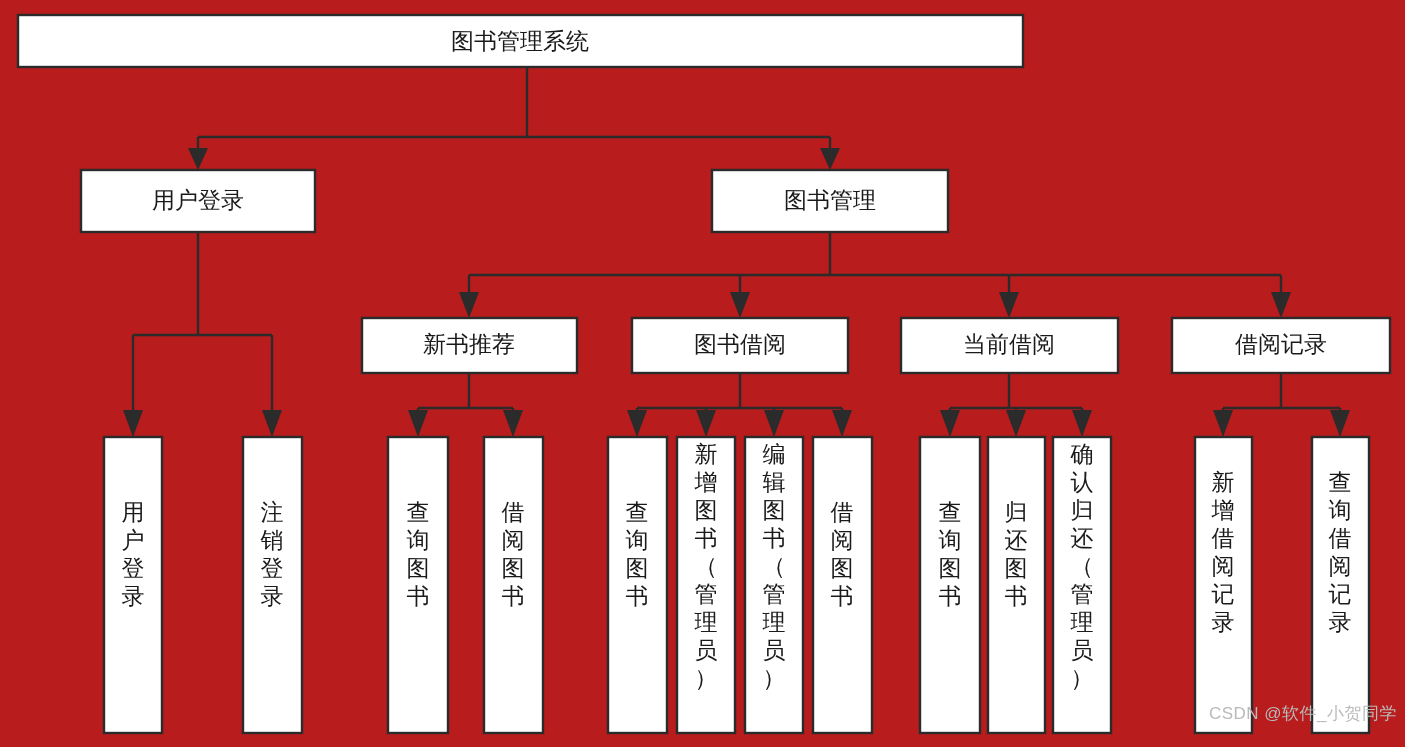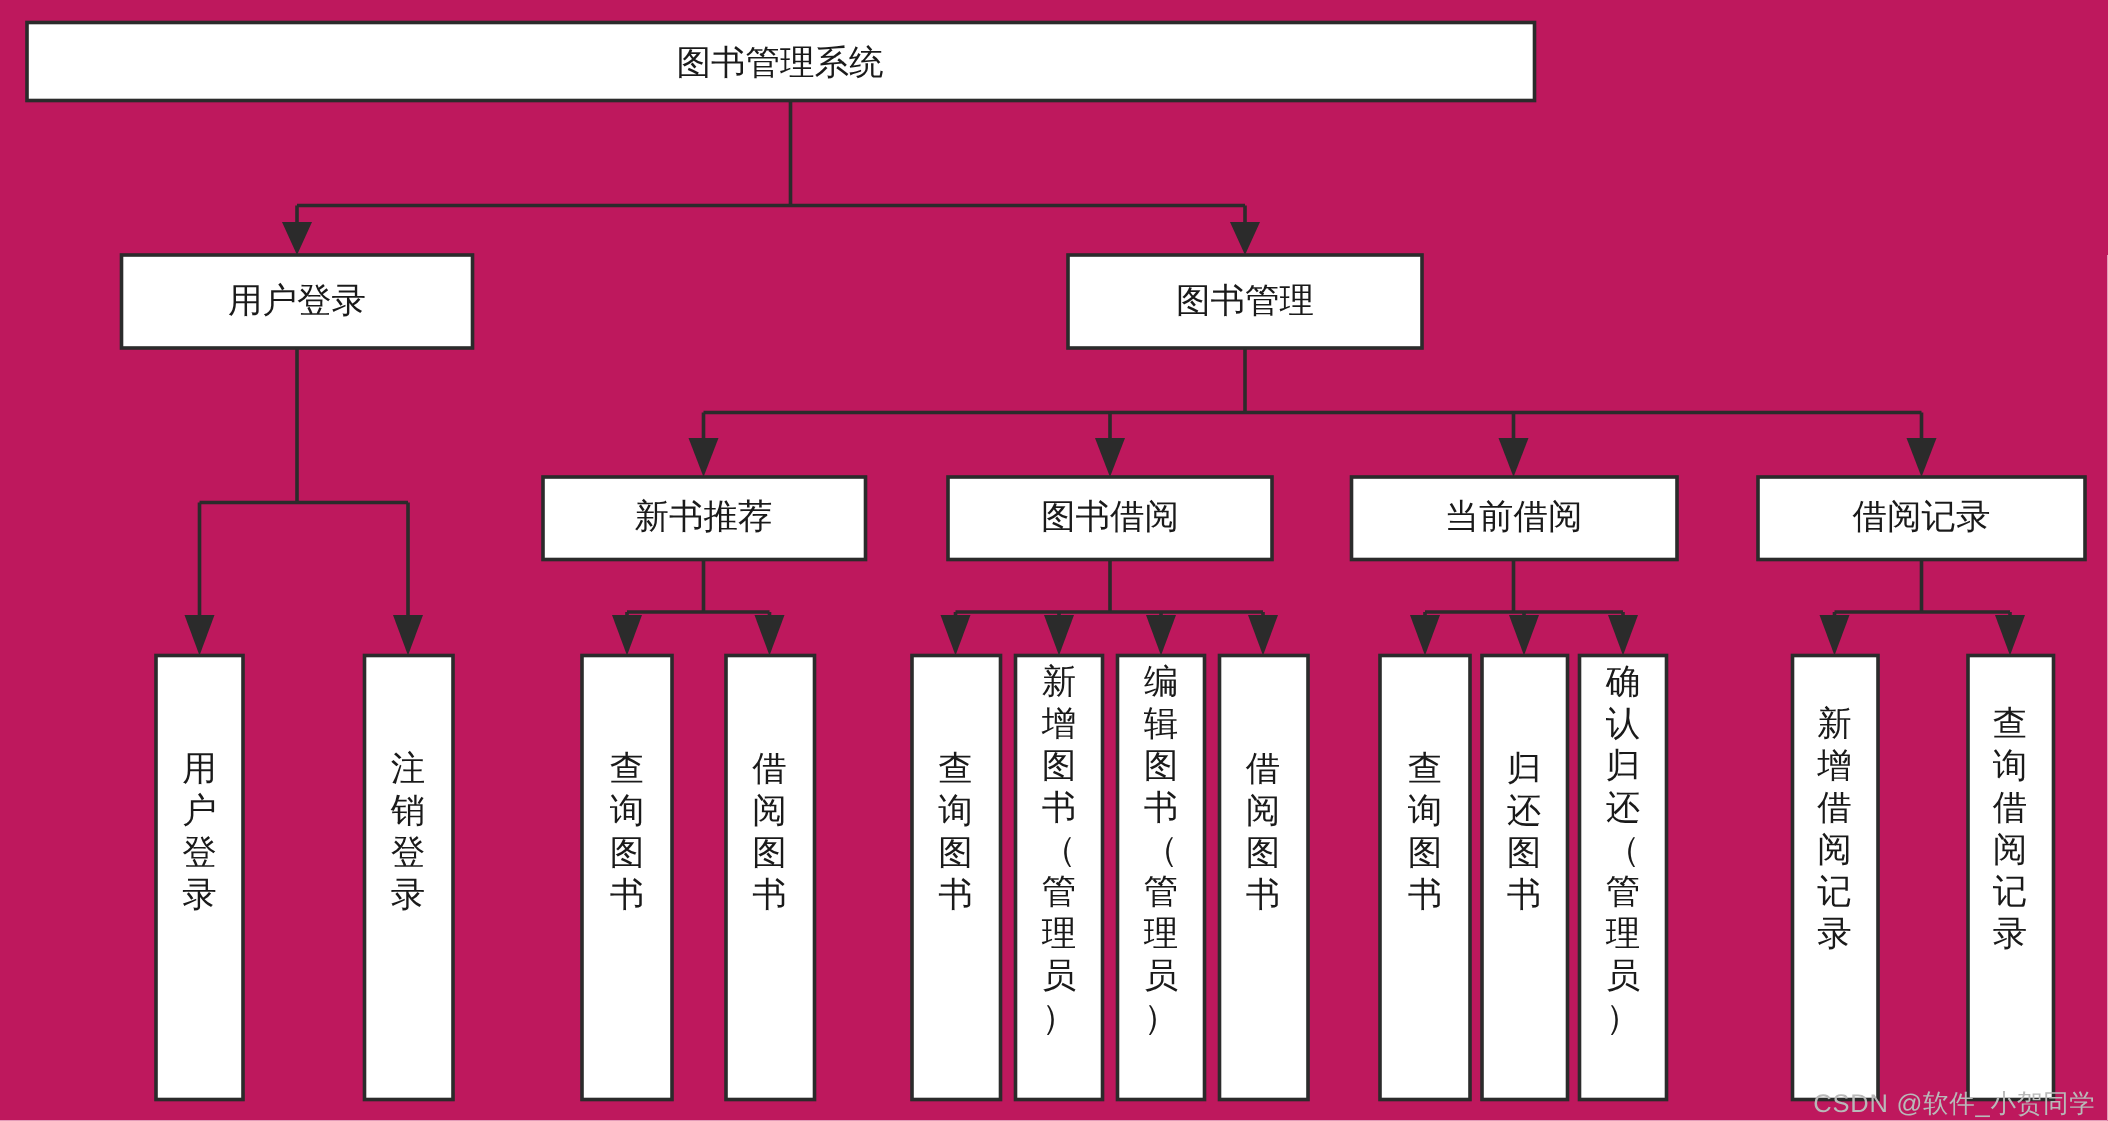--- a/index.html
+++ b/index.html
@@ -7,21 +7,21 @@
     padding: 0;
     background: #ffffff;
   }
   body {
     font-family: "Liberation Sans", "DejaVu Sans", sans-serif;
   }
   #diagram-root {
     position: relative;
     width: 1405px;
     height: 747px;
-    background: #be185d;
+    background: #b91c1c;
     overflow: hidden;
   }
   svg#flow {
     position: absolute;
     left: 0;
     top: 0;
     width: 1405px;
     height: 747px;
     display: block;
   }
@@ -49,21 +49,21 @@
   }
   .leaf-label {
     fill: #1a1a1a;
     font-family: "Liberation Sans", "DejaVu Sans", sans-serif;
     font-size: 23px;
     text-anchor: middle;
   }
   .watermark {
     position: absolute;
     right: 8px;
-    bottom: 0;
+    bottom: 22px;
     font-family: "Liberation Sans", "DejaVu Sans", sans-serif;
     font-size: 17px;
     color: #b9b9b9;
     letter-spacing: 0.5px;
     white-space: nowrap;
     pointer-events: none;
   }
 </style>
 </head>
 <body>

